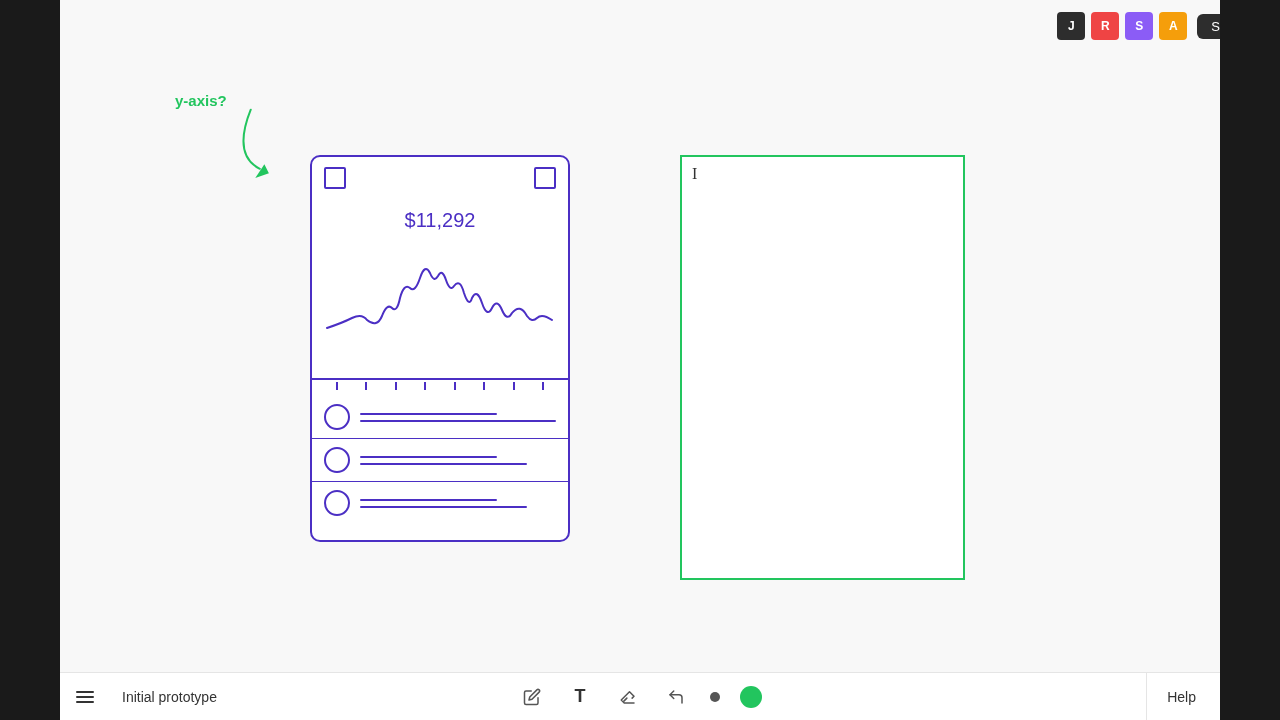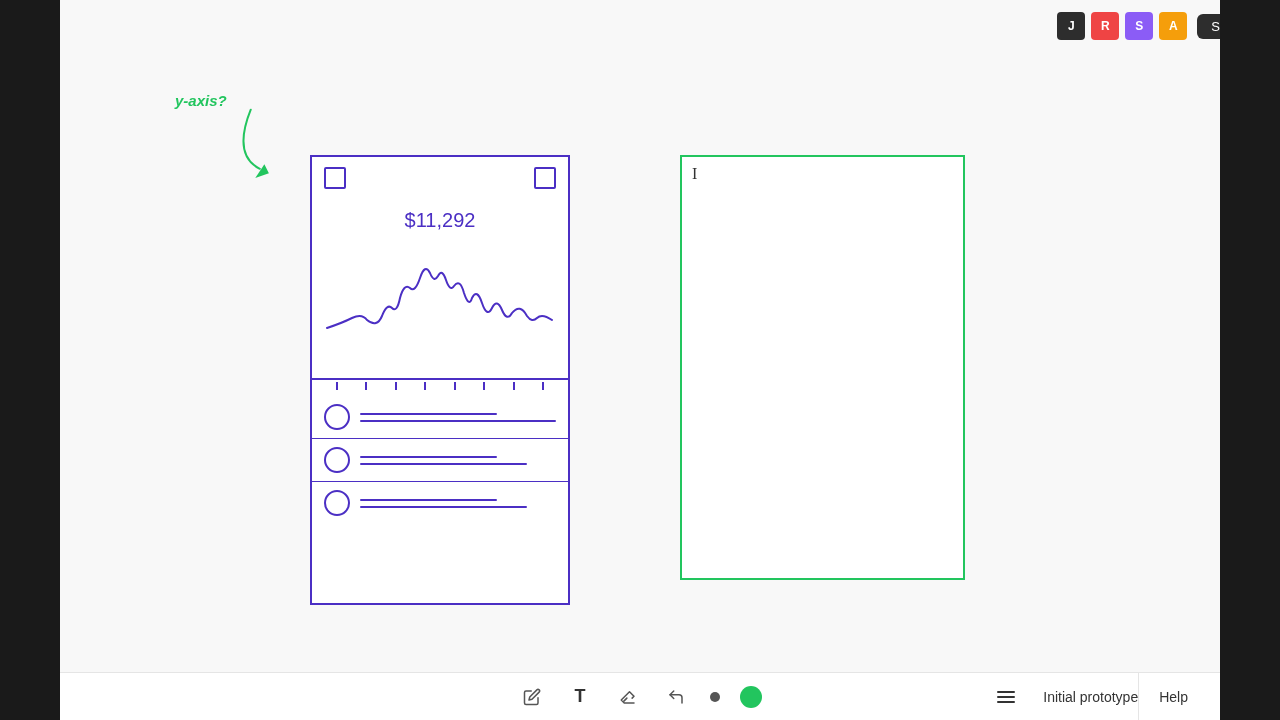--- a/index.html
+++ b/index.html
@@ -55,21 +55,20 @@
       display: flex;
       align-items: center;
       z-index: 100;
     }
     #menu-icon-area {
       display: flex;
       align-items: center;
       gap: 28px;
       padding-left: 16px;
       flex: 1;
-      justify-content: flex-end;
     }
     .menu-lines {
       display: flex;
       flex-direction: column;
       gap: 3px;
       cursor: pointer;
     }
     .menu-line {
       width: 18px;
       height: 2px;
@@ -109,21 +108,21 @@
       width: 22px;
       height: 22px;
       border-radius: 50%;
       background: #22c55e;
       cursor: pointer;
     }
     #toolbar-right {
       display: flex;
       align-items: center;
       gap: 0;
-      padding-right: 12px;
+      padding-right: 4px;
       margin-left: auto;
     }
     .bottom-btn {
       background: none;
       border: none;
       border-left: 1px solid #e5e5e5;
       padding: 0 20px;
       height: 48px;
       font-size: 14px;
       color: #333;
@@ -141,32 +140,31 @@
     }
 
     
     .annotation {
       position: absolute;
       top: 90px;
       left: 120px;
       color: #22c55e;
       font-size: 15px;
       font-weight: 600;
-      font-style: italic;
     }
 
     
     #phone-frame {
       position: absolute;
       top: 155px;
       left: 250px;
       width: 260px;
-      height: 450px;
+      height: 387px;
       border: 2.5px solid #4B2FC4;
-      border-radius: 0;
+      border-radius: 10px;
       background: white;
     }
     .phone-top-bar {
       display: flex;
       justify-content: space-between;
       padding: 10px 12px;
       border-bottom: none;
     }
     .phone-sq {
       width: 22px;

